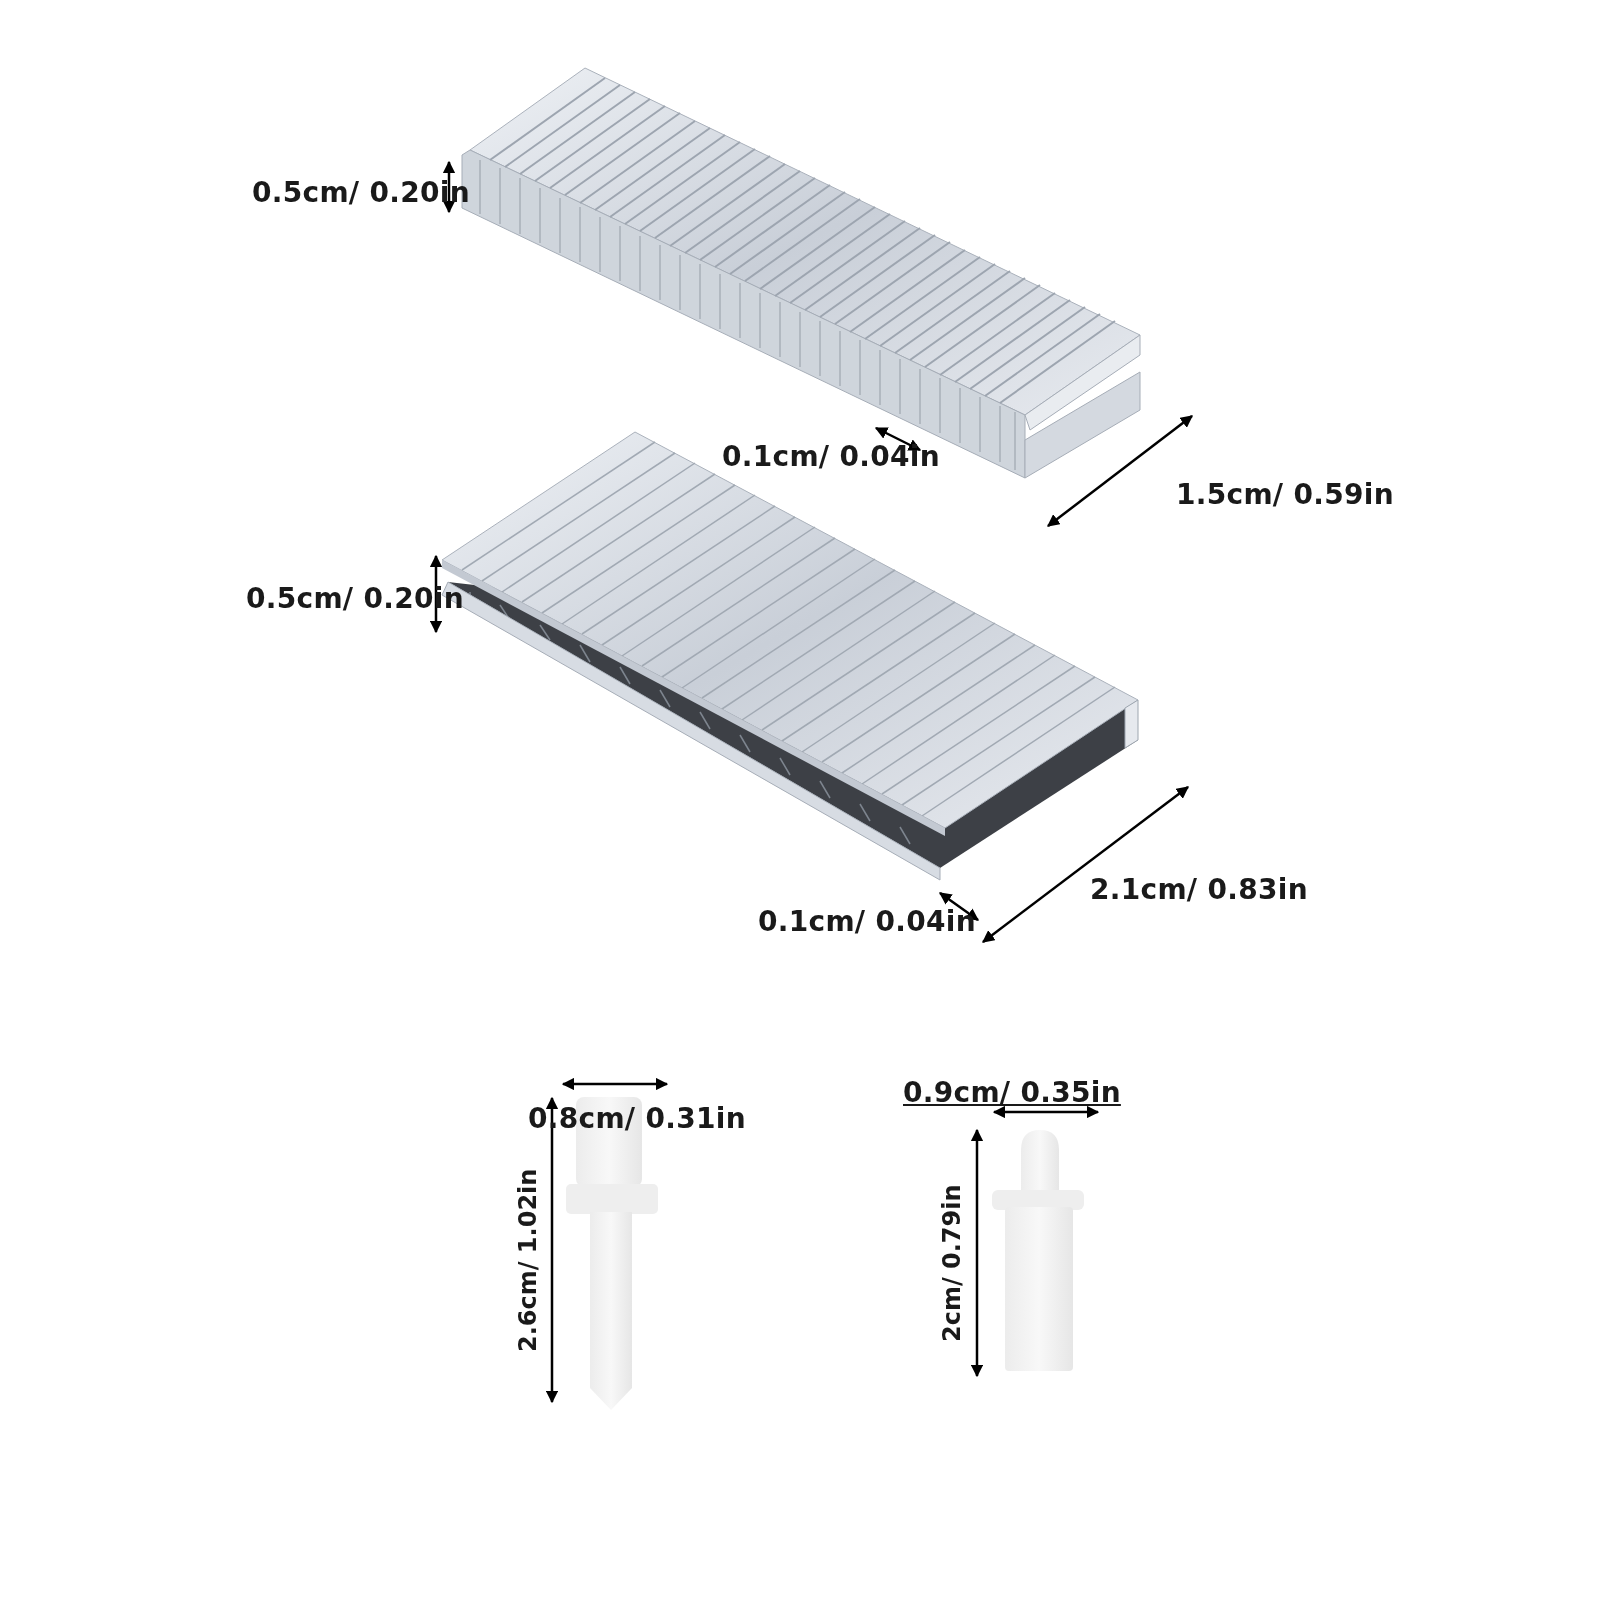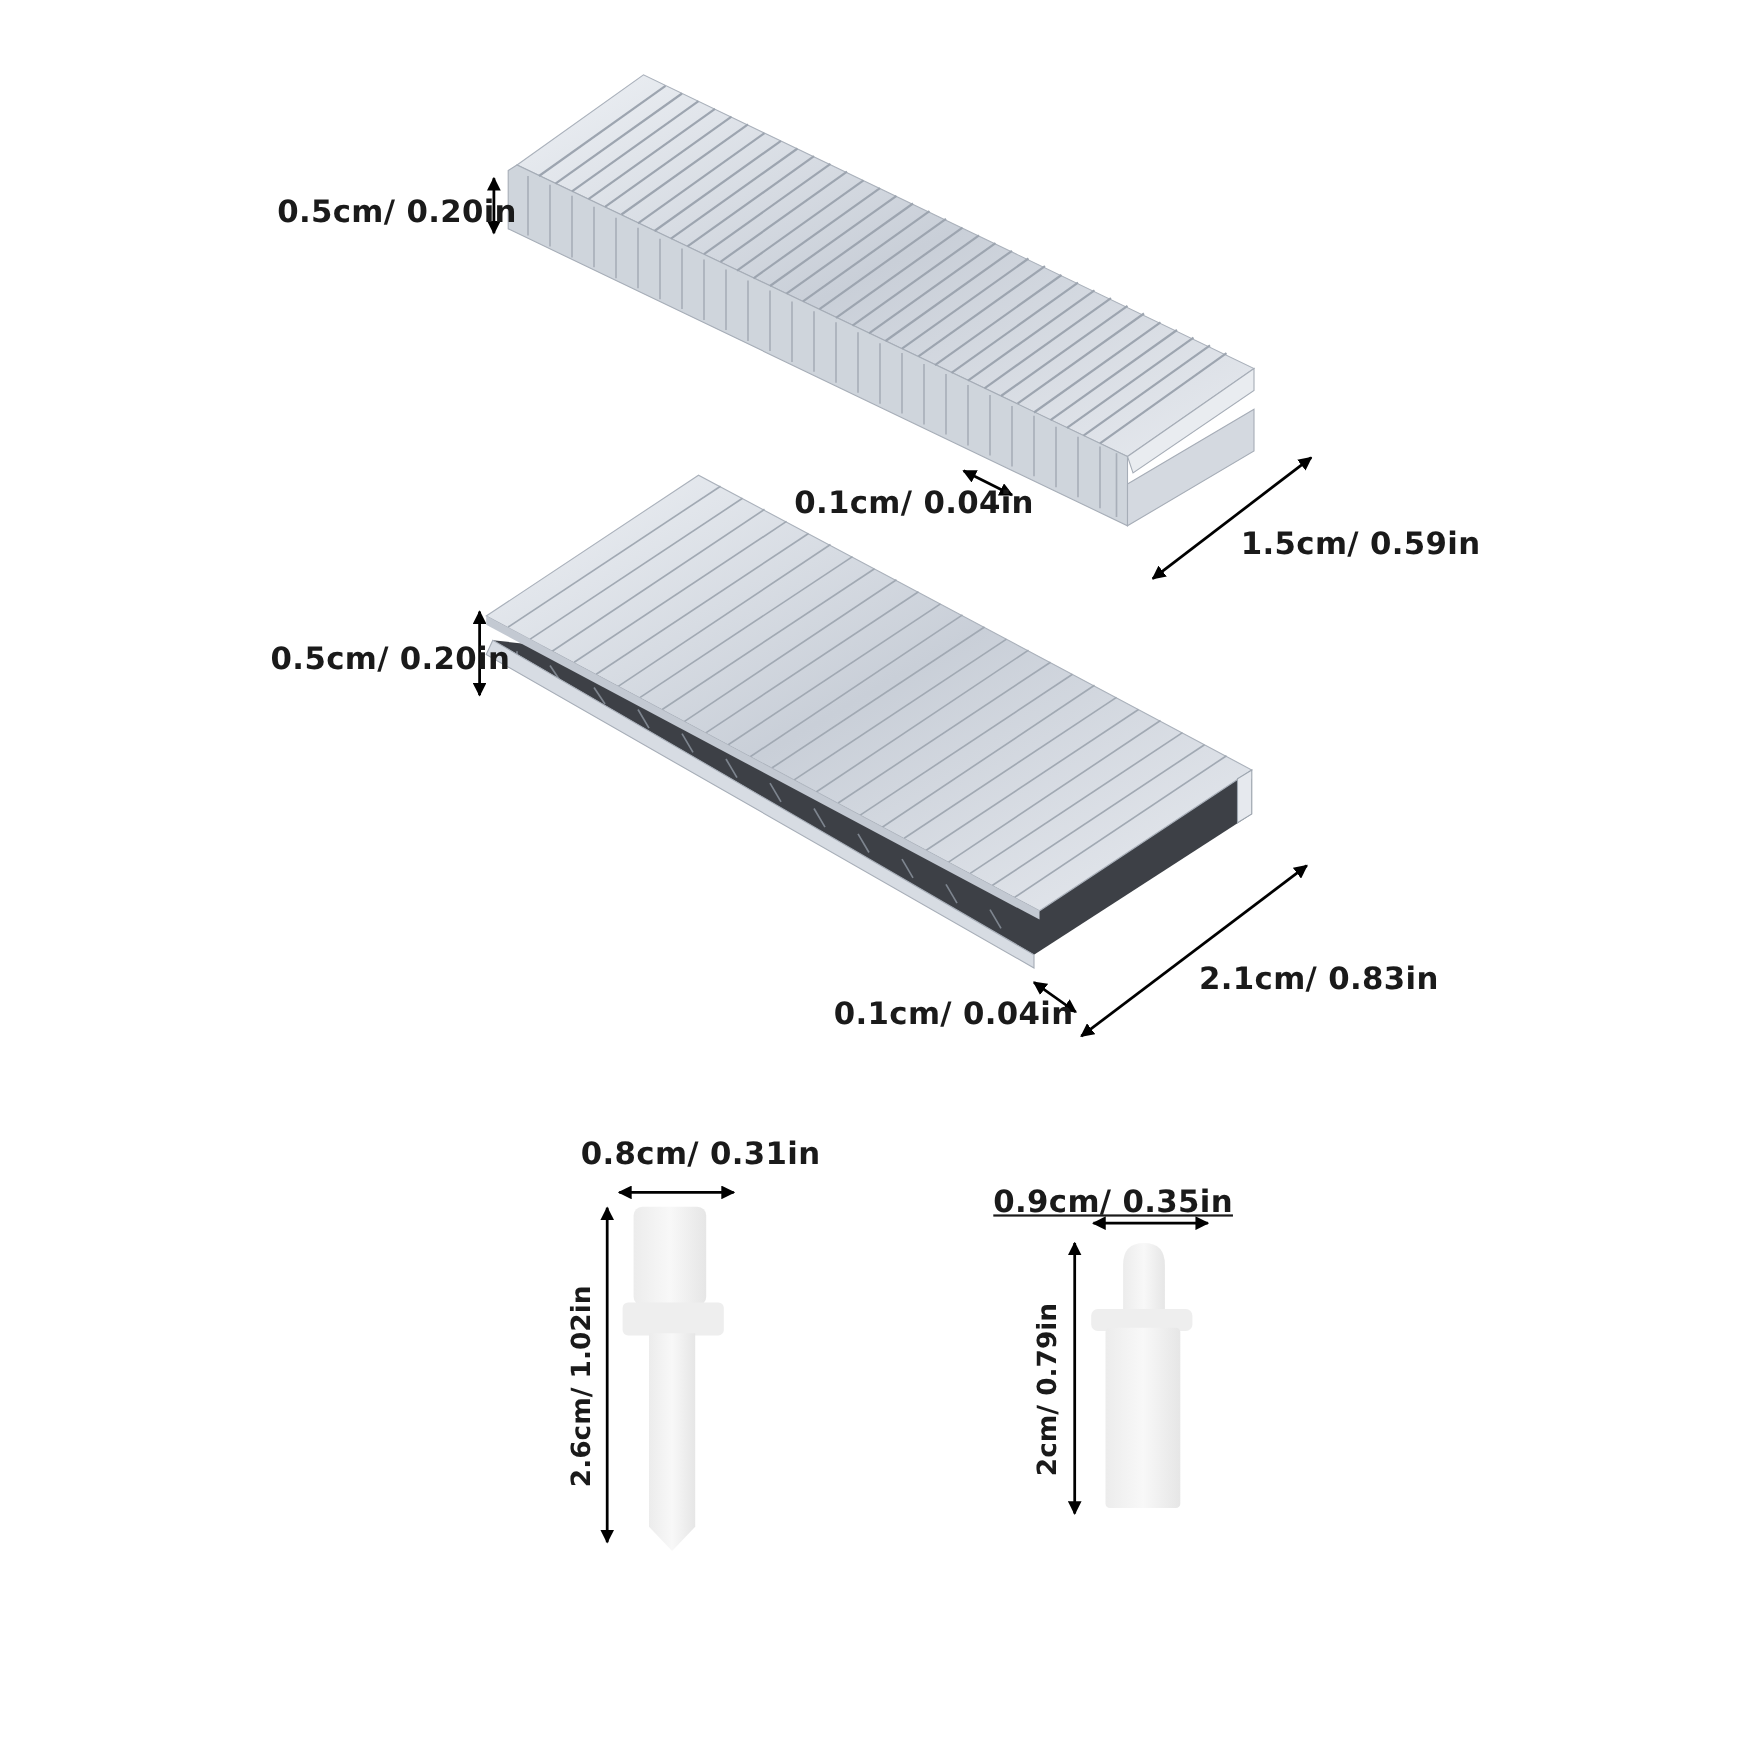--- a/index.html
+++ b/index.html
@@ -185,23 +185,23 @@
     <line x1="983" y1="942" x2="1188" y2="787" marker-start="url(#ah)" marker-end="url(#ah)"></line>
     <line x1="563" y1="1084" x2="667" y2="1084" marker-start="url(#ah)" marker-end="url(#ah)"></line>
     <line x1="552" y1="1098" x2="552" y2="1402" marker-start="url(#ah)" marker-end="url(#ah)"></line>
     <line x1="994" y1="1112" x2="1098" y2="1112" marker-start="url(#ah)" marker-end="url(#ah)"></line>
     <line x1="977" y1="1130" x2="977" y2="1376" marker-start="url(#ah)" marker-end="url(#ah)"></line>
   </g>
 </svg>
 
 <div class="label" style="left:252px; top:176px;">0.5cm/ 0.20in</div>
 <div class="label" style="left:722px; top:440px;">0.1cm/ 0.04in</div>
-<div class="label" style="left:1128px; top:478px;">1.5cm/ 0.59in</div>
+<div class="label" style="left:1176px; top:478px;">1.5cm/ 0.59in</div>
 
 <div class="label" style="left:246px; top:582px;">0.5cm/ 0.20in</div>
 <div class="label" style="left:758px; top:905px;">0.1cm/ 0.04in</div>
 <div class="label" style="left:1090px; top:873px;">2.1cm/ 0.83in</div>
 
-<div class="label" style="left:528px; top:1032px;">0.8cm/ 0.31in</div>
+<div class="label" style="left:528px; top:1102px;">0.8cm/ 0.31in</div>
 <div class="vlabel" style="left:514px; top:1352px;">2.6cm/ 1.02in</div>
 
 <div class="label" style="left:903px; top:1076px;text-decoration:underline;">0.9cm/ 0.35in</div>
 <div class="vlabel" style="left:938px; top:1342px;">2cm/ 0.79in</div>
 
 </body></html>

